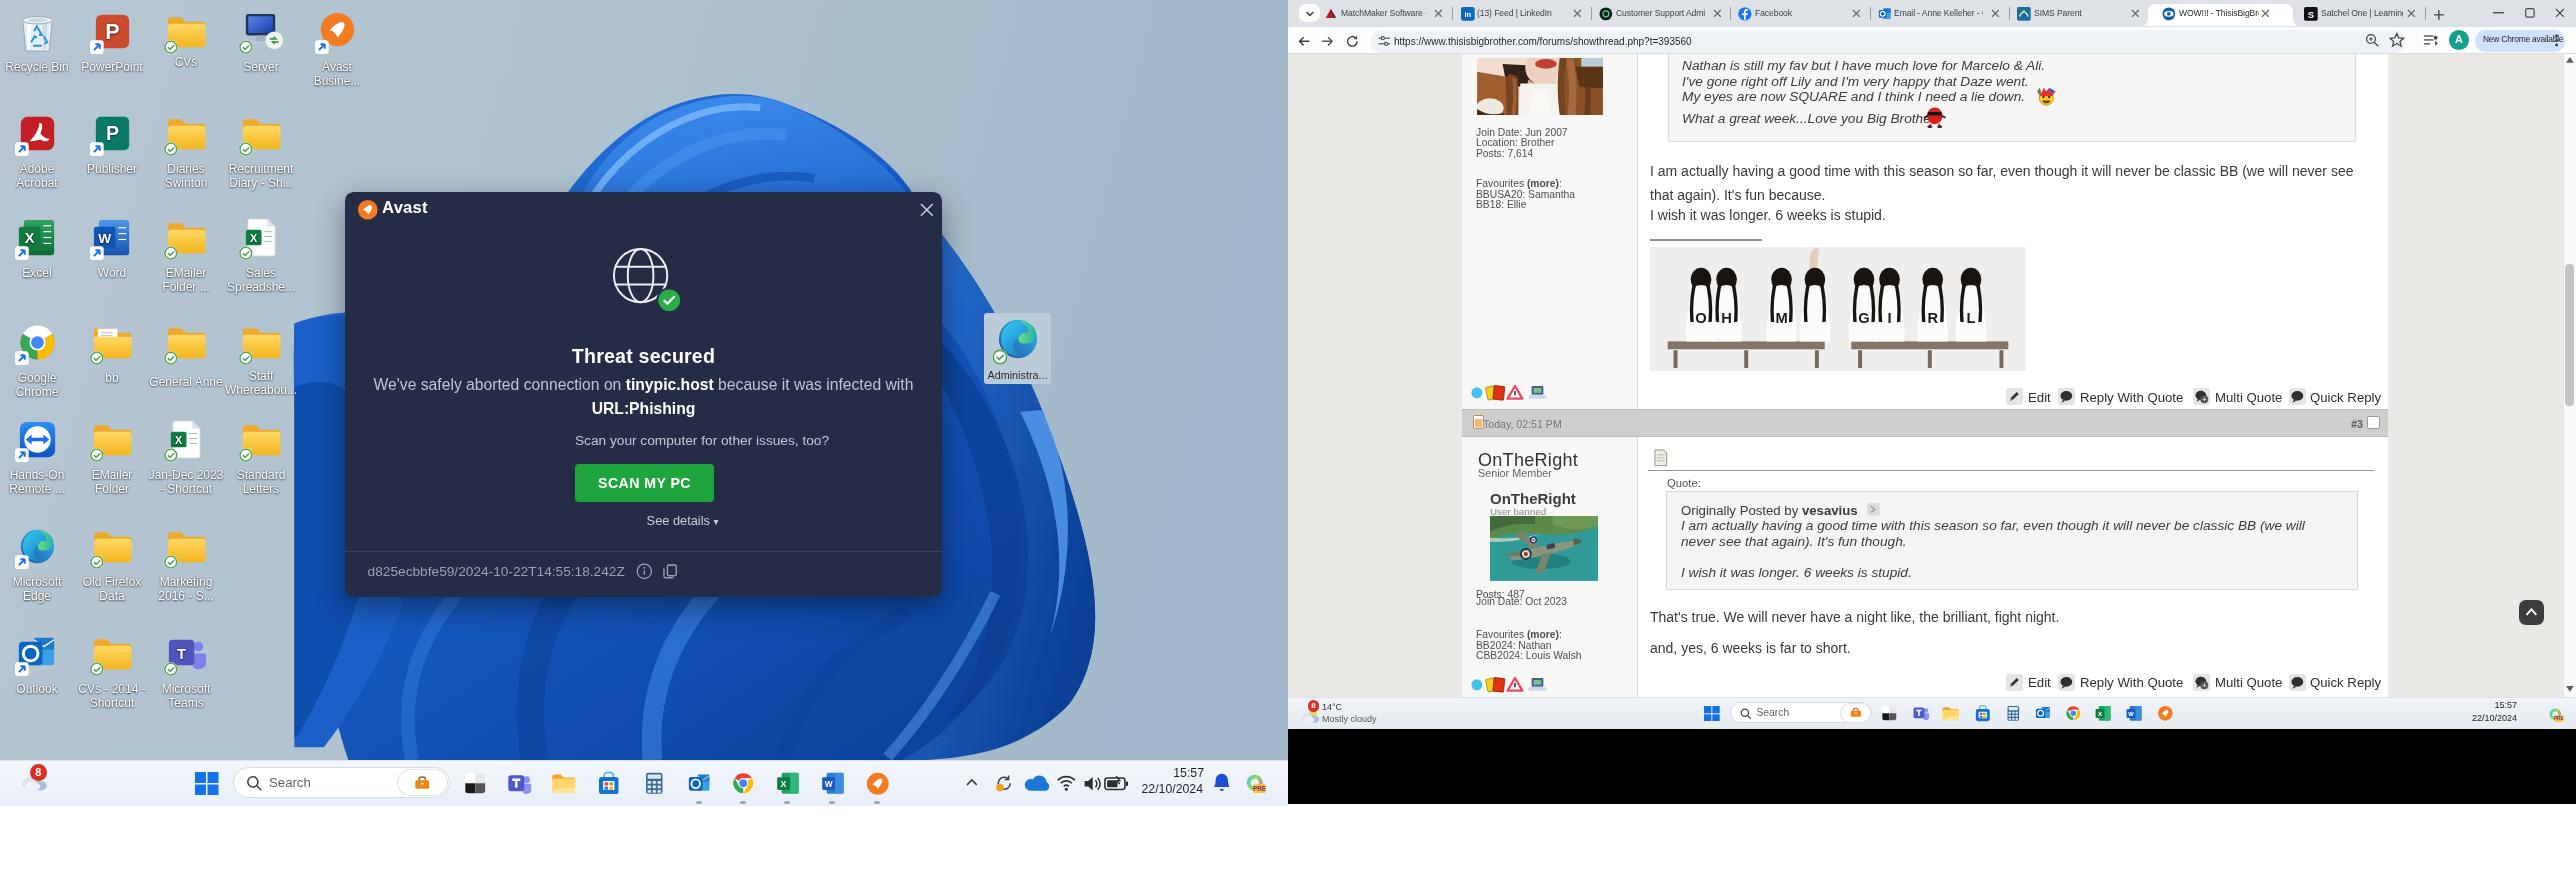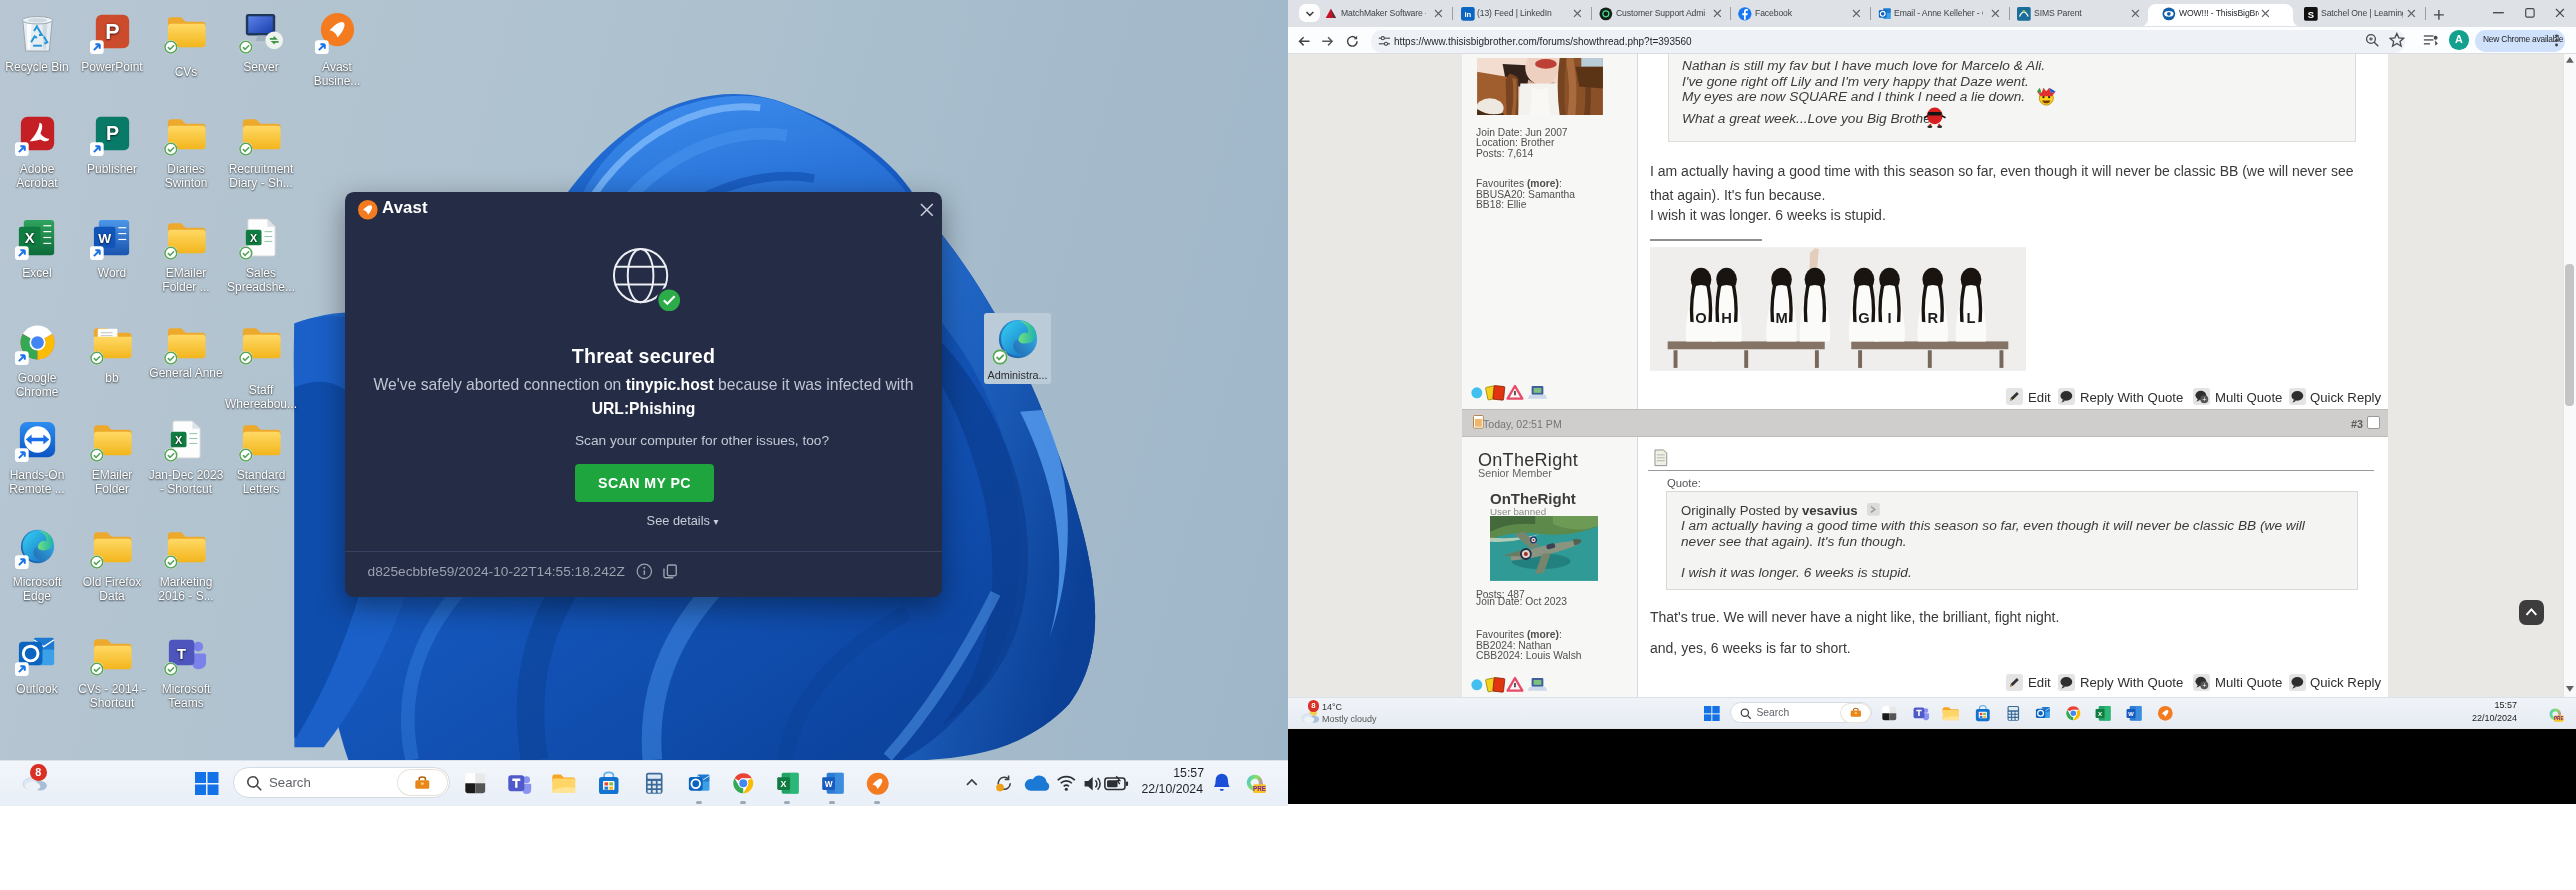--- a/index.html
+++ b/index.html
@@ -90,21 +90,21 @@
             <stop offset="0" stop-color="#ffd965"></stop>
             <stop offset="100%" stop-color="#f3b51c"></stop>
           </linearGradient>
         </defs>
         <path d="M5 13 q0-3.5 3.5-3.5 h10 l4.5 4.5 h17 q3.5 0 3.5 3.5 v1.5 H5 Z" fill="#eda92c"></path>
         <rect x="5" y="16" width="38.5" height="24" rx="3.5" fill="url(#fg)"></rect>
         <circle cx="8" cy="40" r="7" fill="#fff"></circle>
         <circle cx="8" cy="40" r="6" fill="none" stroke="#58a55c" stroke-width="1.6"></circle>
         <path d="M5 40 l2.2 2.2 L11.4 38" stroke="#58a55c" stroke-width="1.6" fill="none"></path>
       </svg>
-      <div style="margin-top:10px">CVs</div>
+      <div style="margin-top:0">CVs</div>
     </div>
 <div class="dicon" style="left:222px;top:7.8px">
       <svg width="47" height="47" viewBox="0 0 48 48">
         <defs>
           <linearGradient id="fg" x1="0" y1="0" x2="0" y2="1">
             <stop offset="0" stop-color="#ffd965"></stop>
             <stop offset="100%" stop-color="#f3b51c"></stop>
           </linearGradient>
           <linearGradient id="sg" x1="0" y1="0" x2="1" y2="1">
             <stop offset="0" stop-color="#5a83e8"></stop>
@@ -335,37 +335,37 @@
             <stop offset="0" stop-color="#ffd965"></stop>
             <stop offset="100%" stop-color="#f3b51c"></stop>
           </linearGradient>
         </defs>
         <path d="M5 13 q0-3.5 3.5-3.5 h10 l4.5 4.5 h17 q3.5 0 3.5 3.5 v1.5 H5 Z" fill="#eda92c"></path>
         <rect x="5" y="16" width="38.5" height="24" rx="3.5" fill="url(#fg)"></rect>
         <circle cx="8" cy="40" r="7" fill="#fff"></circle>
         <circle cx="8" cy="40" r="6" fill="none" stroke="#58a55c" stroke-width="1.6"></circle>
         <path d="M5 40 l2.2 2.2 L11.4 38" stroke="#58a55c" stroke-width="1.6" fill="none"></path>
       </svg>
-      <div style="margin-top:0">General Anne</div>
+      <div style="margin-top:9px">General Anne</div>
     </div>
 <div class="dicon" style="left:222px;top:319px">
       <svg width="47" height="47" viewBox="0 0 48 48">
         <defs>
           <linearGradient id="fg" x1="0" y1="0" x2="0" y2="1">
             <stop offset="0" stop-color="#ffd965"></stop>
             <stop offset="100%" stop-color="#f3b51c"></stop>
           </linearGradient>
         </defs>
         <path d="M5 13 q0-3.5 3.5-3.5 h10 l4.5 4.5 h17 q3.5 0 3.5 3.5 v1.5 H5 Z" fill="#eda92c"></path>
         <rect x="5" y="16" width="38.5" height="24" rx="3.5" fill="url(#fg)"></rect>
         <circle cx="8" cy="40" r="7" fill="#fff"></circle>
         <circle cx="8" cy="40" r="6" fill="none" stroke="#58a55c" stroke-width="1.6"></circle>
         <path d="M5 40 l2.2 2.2 L11.4 38" stroke="#58a55c" stroke-width="1.6" fill="none"></path>
       </svg>
-      <div style="margin-top:17px">Staff<br>Whereabou...</div>
+      <div style="margin-top:3px">Staff<br>Whereabou...</div>
     </div>
 <div class="dicon" style="left:-2px;top:416px">
       <svg width="47" height="47" viewBox="0 0 48 48">
         <defs>
           <linearGradient id="fg" x1="0" y1="0" x2="0" y2="1">
             <stop offset="0" stop-color="#ffd965"></stop>
             <stop offset="100%" stop-color="#f3b51c"></stop>
           </linearGradient>
           <linearGradient id="tvg" x1="0" y1="0" x2="0" y2="1">
             <stop offset="0" stop-color="#2e8df0"></stop>

